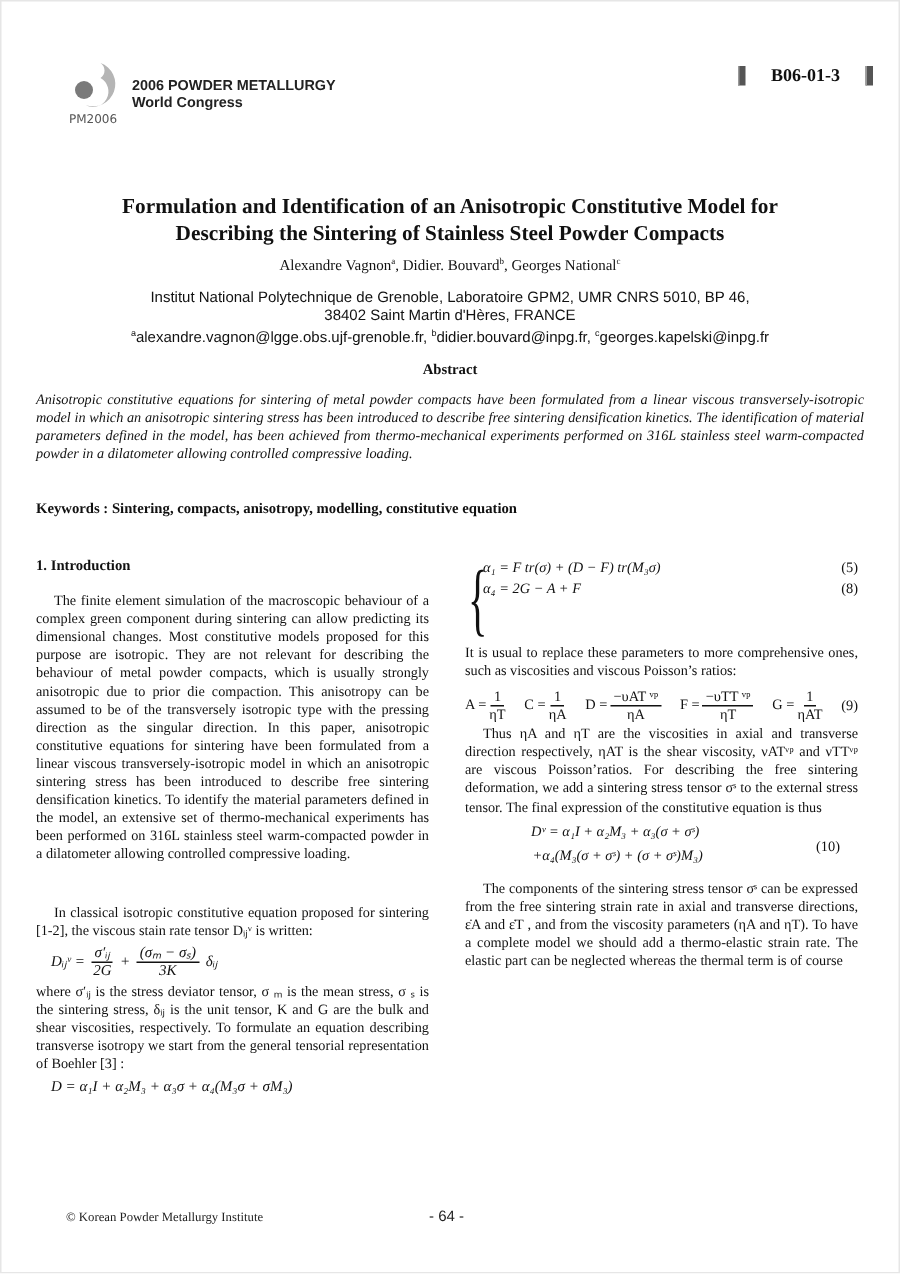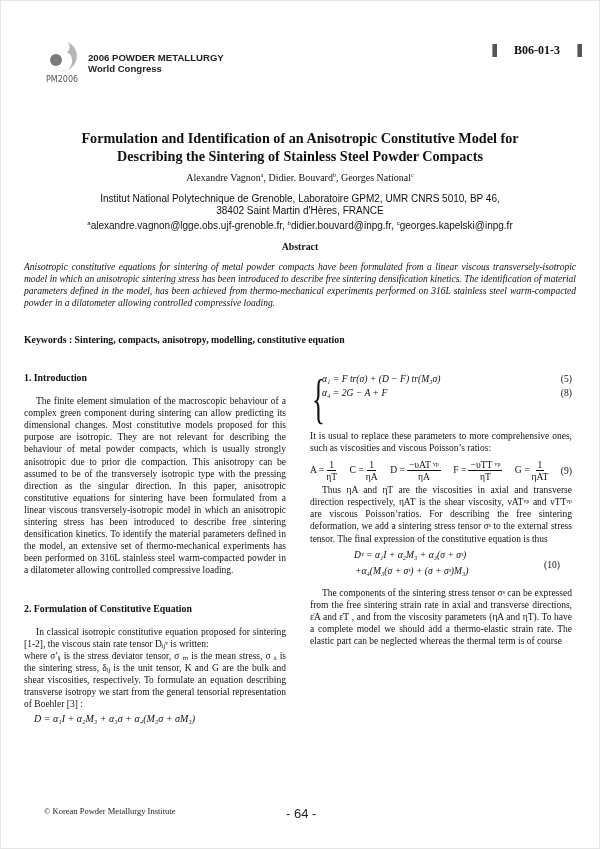--- a/index.html
+++ b/index.html
@@ -34,21 +34,21 @@
   .brace { font-size:54px; line-height:54px; font-style:normal; transform:scaleX(0.5); transform-origin:left; width:10px; }
   .sys-rows { flex:1; }
   .sys-row { display:flex; justify-content:space-between; font-style:italic; font-size:9.6px; line-height:14px; }
   .sys-row .num { font-style:normal; }
   .eq9 { display:flex; align-items:center; justify-content:space-between; font-size:9.6px; margin:5px 0 2px 0; }
   .eq10 { font-style:italic; font-size:9.6px; margin:4px 0; position:relative; height:34px; }
   .eq10 .l1 { position:absolute; left:12px; top:0;margin-left:32px; }
   .eq10 .l2 { position:absolute; left:45px; top:16px; }
   .eq10 .num { position:absolute; right:12px; top:10px; font-style:normal; }
   .footer-left { position:absolute; left:44px; top:806px; font-size:8.5px; color:#222; }
-  .footer-center { position:absolute; left:286px; top:806px; font-family:"Liberation Sans", sans-serif; font-size:13px; color:#222; }
+  .footer-center { position:absolute; left:286px; top:806px; font-family:"Liberation Sans", sans-serif; font-size:10px; color:#222; }
 </style>
 </head>
 <body>
 
 <div class="page-border"></div>
 
 <svg class="logo" viewBox="0 0 40 44">
   <path d="M22 2 A14 14 0 1 1 12 30 A10 10 0 0 0 22 12 A6 6 0 0 0 22 2 Z" fill="#b5b5b5"></path>
   <circle cx="11" cy="20" r="6" fill="#7a7a7a"></circle>
   <text x="1" y="42" font-family="DejaVu Sans, sans-serif" font-size="8" fill="#555">PM2006</text>
@@ -87,22 +87,34 @@
 </div>
 
 <div class="abs-head">Abstract</div>
 <div class="abs-text">Anisotropic constitutive equations for sintering of metal powder compacts have been formulated from a linear viscous transversely-isotropic model in which an anisotropic sintering stress has been introduced to describe free sintering densification kinetics. The identification of material parameters defined in the model, has been achieved from thermo-mechanical experiments performed on 316L stainless steel warm-compacted powder in a dilatometer allowing controlled compressive loading.</div>
 <div class="keywords">Keywords : Sintering, compacts, anisotropy, modelling, constitutive equation</div>
 
 <div class="col col-left">
   <div class="sec-head">1. Introduction</div>
   <p class="para">The finite element simulation of the macroscopic behaviour of a complex green component during sintering can allow predicting its dimensional changes. Most constitutive models proposed for this purpose are isotropic. They are not relevant for describing the behaviour of metal powder compacts, which is usually strongly anisotropic due to prior die compaction. This anisotropy can be assumed to be of the transversely isotropic type with the pressing direction as the singular direction. In this paper, anisotropic constitutive equations for sintering have been formulated from a linear viscous transversely-isotropic model in which an anisotropic sintering stress has been introduced to describe free sintering densification kinetics. To identify the material parameters defined in the model, an extensive set of thermo-mechanical experiments has been performed on 316L stainless steel warm-compacted powder in a dilatometer allowing controlled compressive loading.</p>
   <div style="height:26px"></div>
-  <div class="sec-head">2. Formulation of Constitutive Equation</div>
   <p class="para">In classical isotropic constitutive equation proposed for sintering [1-2], the viscous stain rate tensor Dᵢⱼᵛ is written:</p>
+  <div class="eq">
+    <span>Dᵢⱼᵛ =</span>
+    <span class="frac">
+        <span class="n">σ′ᵢⱼ</span>
+        <span class="d">2G</span>
+      </span>
+    <span>+</span>
+    <span class="frac">
+        <span class="n">(σₘ − σₛ)</span>
+        <span class="d">3K</span>
+      </span>
+    <span>δᵢⱼ</span>
+  </div>
   <p class="para noind">where σ′ᵢⱼ is the stress deviator tensor, σ ₘ is the mean stress, σ ₛ is the sintering stress, δᵢⱼ is the unit tensor, K and G are the bulk and shear viscosities, respectively. To formulate an equation describing transverse isotropy we start from the general tensorial representation of Boehler [3] :</p>
   <div class="eq">D = α₁I + α₂M₃ + α₃σ + α₄(M₃σ + σM₃)</div>
 </div>
 
 <div class="col col-right">
   <div class="sys">
     <div class="brace">{</div>
     <div class="sys-rows">
       <div class="sys-row">
           <span>α₁ = F tr(σ) + (D − F) tr(M₃σ)</span>

